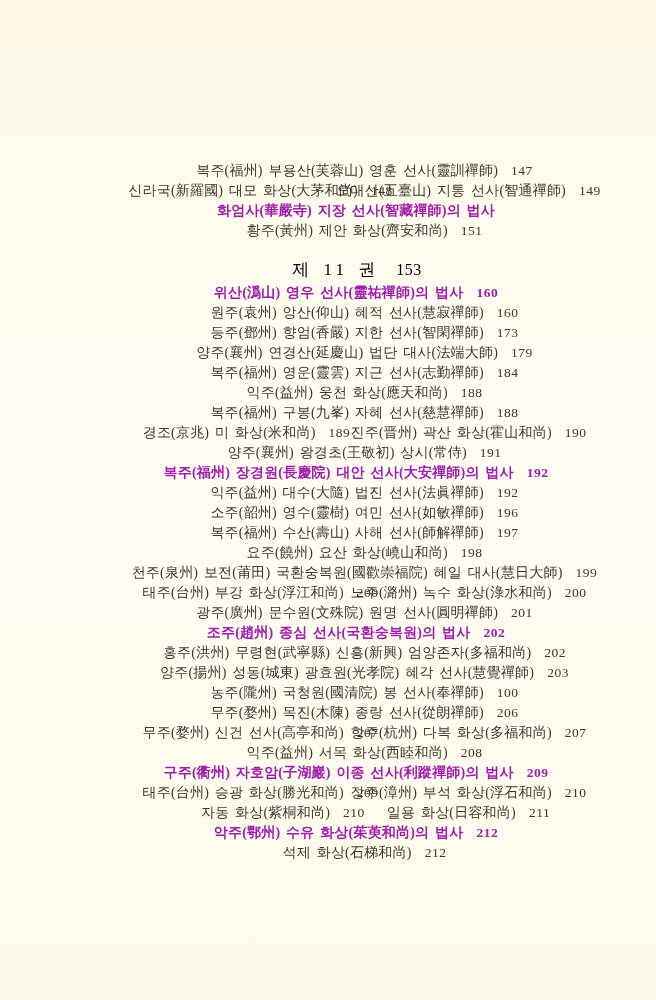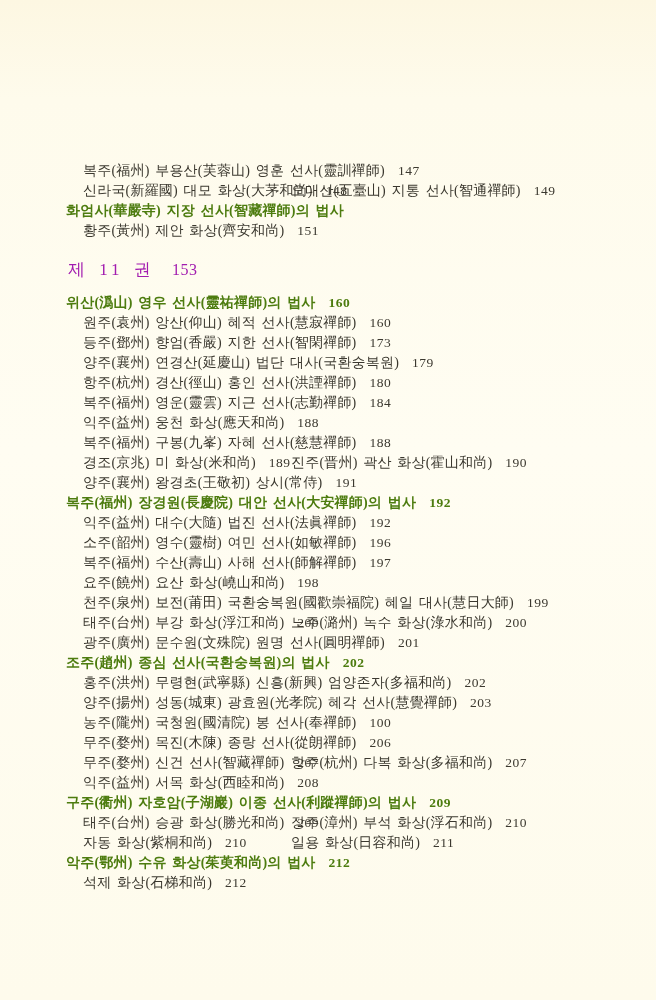--- a/index.html
+++ b/index.html
@@ -14,48 +14,49 @@
     background: linear-gradient(180deg, #fdf7e2 0%, #fefbec 10%, #fffdf2 45%, #fefbec 100%);
     font-family: "Liberation Serif", "DejaVu Serif", serif;
     color: #3b382f;
   }
   .page {
     position: absolute;
     inset: 0;
   }
   .toc {
     position: absolute;
-    left: 66px;
+    left: 82px;
     top: 161px;
     width: 548px;
+    text-align: center;
   }
   .row {
     line-height: 20px;
     height: 20px;
     font-size: 14px;
     white-space: nowrap;
     letter-spacing: 0.2px;
     word-spacing: 2px;
   }
   .row.entry {
     padding-left: 17px;
   }
   .row.section {
     font-weight: bold;
-    color: #4d7c0f;
+    color: #a21caf;
   }
   .row.chapter {
     font-size: 17px;
     line-height: 24px;
     height: 24px;
     margin-top: 17px;
-    margin-bottom: 11px;
+    margin-bottom: 1px;
     letter-spacing: 4px;
     padding-left: 2px;
-    color: #a21caf;
+    color: #000000;
   }
   .pg {
     margin-left: 13px;
     letter-spacing: 0.5px;
     font-size: 13.5px;
   }
   .row.chapter .pg {
     margin-left: 17px;
     font-size: 16px;
   }
@@ -70,41 +71,40 @@
 <div class="page">
   <div class="toc">
       <div class="row entry"><span class="col col1"><span class="t">복주(福州) 부용산(芙蓉山) 영훈 선사(靈訓禪師)</span><span class="pg">147</span></span></div>
       <div class="row entry two-col"><span class="col col1"><span class="t">신라국(新羅國) 대모 화상(大茅和尚)</span><span class="pg">148</span></span><span class="col col2"><span class="t">오대산(五臺山) 지통 선사(智通禪師)</span><span class="pg">149</span></span></div>
       <div class="row section"><span class="col col1"><span class="t">화엄사(華嚴寺) 지장 선사(智藏禪師)의 법사</span></span></div>
       <div class="row entry"><span class="col col1"><span class="t">황주(黃州) 제안 화상(齊安和尚)</span><span class="pg">151</span></span></div>
       <div class="row chapter"><span class="col col1"><span class="t">제 11 권</span><span class="pg">153</span></span></div>
       <div class="row section"><span class="col col1"><span class="t">위산(潙山) 영우 선사(靈祐禪師)의 법사</span><span class="pg">160</span></span></div>
       <div class="row entry"><span class="col col1"><span class="t">원주(袁州) 앙산(仰山) 혜적 선사(慧寂禪師)</span><span class="pg">160</span></span></div>
       <div class="row entry"><span class="col col1"><span class="t">등주(鄧州) 향엄(香嚴) 지한 선사(智閑禪師)</span><span class="pg">173</span></span></div>
-      <div class="row entry"><span class="col col1"><span class="t">양주(襄州) 연경산(延慶山) 법단 대사(국환숭복원)</span><span class="pg">179</span></span></div>
-      <div class="row entry"><span class="col col1"><span class="t">항주(杭州) 경산(徑山) 홍인 선사(洪諲禪師)</span><span class="pg">180</span></span></div>
+      <div class="row entry"><span class="col col1"><span class="t">양주(襄州) 연경산(延慶山) 법단 대사(法端大師)</span><span class="pg">179</span></span></div>
       <div class="row entry"><span class="col col1"><span class="t">복주(福州) 영운(靈雲) 지근 선사(志勤禪師)</span><span class="pg">184</span></span></div>
       <div class="row entry"><span class="col col1"><span class="t">익주(益州) 웅천 화상(應天和尚)</span><span class="pg">188</span></span></div>
       <div class="row entry"><span class="col col1"><span class="t">복주(福州) 구봉(九峯) 자혜 선사(慈慧禪師)</span><span class="pg">188</span></span></div>
       <div class="row entry two-col"><span class="col col1"><span class="t">경조(京兆) 미 화상(米和尚)</span><span class="pg">189</span></span><span class="col col2"><span class="t">진주(晋州) 곽산 화상(霍山和尚)</span><span class="pg">190</span></span></div>
       <div class="row entry"><span class="col col1"><span class="t">양주(襄州) 왕경초(王敬初) 상시(常侍)</span><span class="pg">191</span></span></div>
       <div class="row section"><span class="col col1"><span class="t">복주(福州) 장경원(長慶院) 대안 선사(大安禪師)의 법사</span><span class="pg">192</span></span></div>
       <div class="row entry"><span class="col col1"><span class="t">익주(益州) 대수(大隨) 법진 선사(法眞禪師)</span><span class="pg">192</span></span></div>
       <div class="row entry"><span class="col col1"><span class="t">소주(韶州) 영수(靈樹) 여민 선사(如敏禪師)</span><span class="pg">196</span></span></div>
       <div class="row entry"><span class="col col1"><span class="t">복주(福州) 수산(壽山) 사해 선사(師解禪師)</span><span class="pg">197</span></span></div>
       <div class="row entry"><span class="col col1"><span class="t">요주(饒州) 요산 화상(嶢山和尚)</span><span class="pg">198</span></span></div>
       <div class="row entry"><span class="col col1"><span class="t">천주(泉州) 보전(莆田) 국환숭복원(國歡崇福院) 혜일 대사(慧日大師)</span><span class="pg">199</span></span></div>
       <div class="row entry two-col"><span class="col col1"><span class="t">태주(台州) 부강 화상(浮江和尚)</span><span class="pg">200</span></span><span class="col col2"><span class="t">노주(潞州) 녹수 화상(淥水和尚)</span><span class="pg">200</span></span></div>
       <div class="row entry"><span class="col col1"><span class="t">광주(廣州) 문수원(文殊院) 원명 선사(圓明禪師)</span><span class="pg">201</span></span></div>
       <div class="row section"><span class="col col1"><span class="t">조주(趙州) 종심 선사(국환숭복원)의 법사</span><span class="pg">202</span></span></div>
       <div class="row entry"><span class="col col1"><span class="t">홍주(洪州) 무령현(武寧縣) 신흥(新興) 엄양존자(多福和尚)</span><span class="pg">202</span></span></div>
       <div class="row entry"><span class="col col1"><span class="t">양주(揚州) 성동(城東) 광효원(光孝院) 혜각 선사(慧覺禪師)</span><span class="pg">203</span></span></div>
       <div class="row entry"><span class="col col1"><span class="t">농주(隴州) 국청원(國清院) 봉 선사(奉禪師)</span><span class="pg">100</span></span></div>
       <div class="row entry"><span class="col col1"><span class="t">무주(婺州) 목진(木陳) 종랑 선사(從朗禪師)</span><span class="pg">206</span></span></div>
-      <div class="row entry two-col"><span class="col col1"><span class="t">무주(婺州) 신건 선사(智藏禪師)</span><span class="pg">207</span></span><span class="col col2"><span class="t">항주(杭州) 다복 화상(多福和尚)</span><span class="pg">207</span></span></div>
+      <div class="row entry two-col"><span class="col col1"><span class="t">무주(婺州) 신건 선사(高亭和尚)</span><span class="pg">207</span></span><span class="col col2"><span class="t">항주(杭州) 다복 화상(多福和尚)</span><span class="pg">207</span></span></div>
       <div class="row entry"><span class="col col1"><span class="t">익주(益州) 서목 화상(西睦和尚)</span><span class="pg">208</span></span></div>
       <div class="row section"><span class="col col1"><span class="t">구주(衢州) 자호암(子湖巖) 이종 선사(利蹤禪師)의 법사</span><span class="pg">209</span></span></div>
       <div class="row entry two-col"><span class="col col1"><span class="t">태주(台州) 승광 화상(勝光和尚)</span><span class="pg">209</span></span><span class="col col2"><span class="t">장주(漳州) 부석 화상(浮石和尚)</span><span class="pg">210</span></span></div>
       <div class="row entry two-col"><span class="col col1"><span class="t">자동 화상(紫桐和尚)</span><span class="pg">210</span></span><span class="col col2"><span class="t">일용 화상(日容和尚)</span><span class="pg">211</span></span></div>
       <div class="row section"><span class="col col1"><span class="t">악주(鄂州) 수유 화상(茱萸和尚)의 법사</span><span class="pg">212</span></span></div>
       <div class="row entry"><span class="col col1"><span class="t">석제 화상(石梯和尚)</span><span class="pg">212</span></span></div>
     </div>
 </div>
 
 </body></html>

